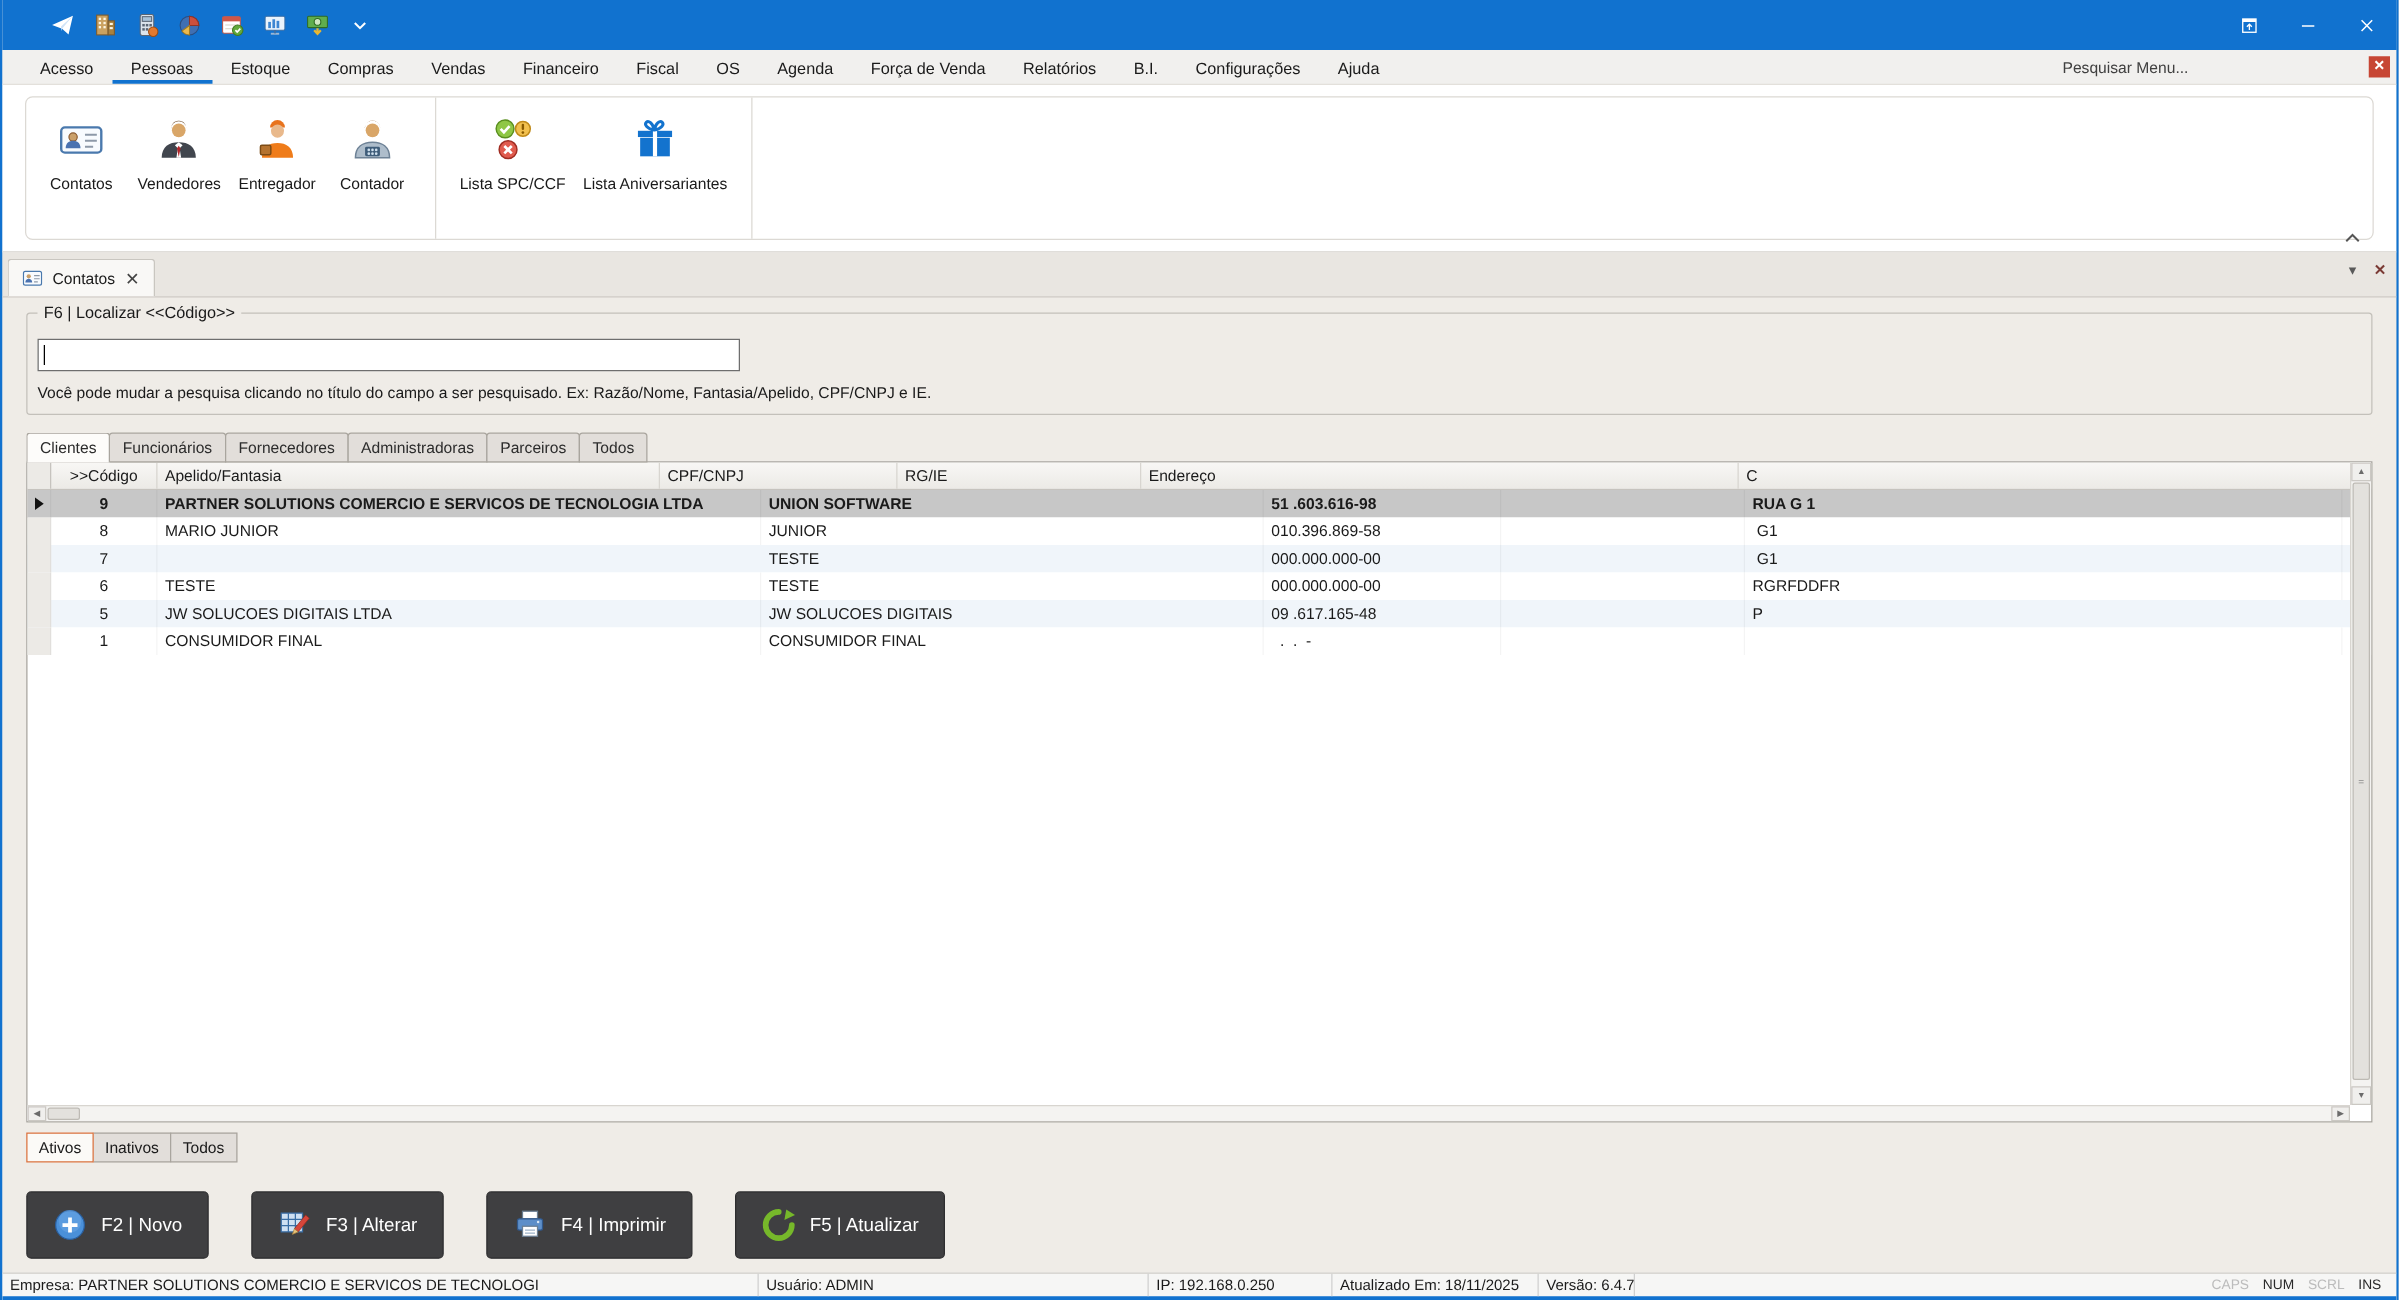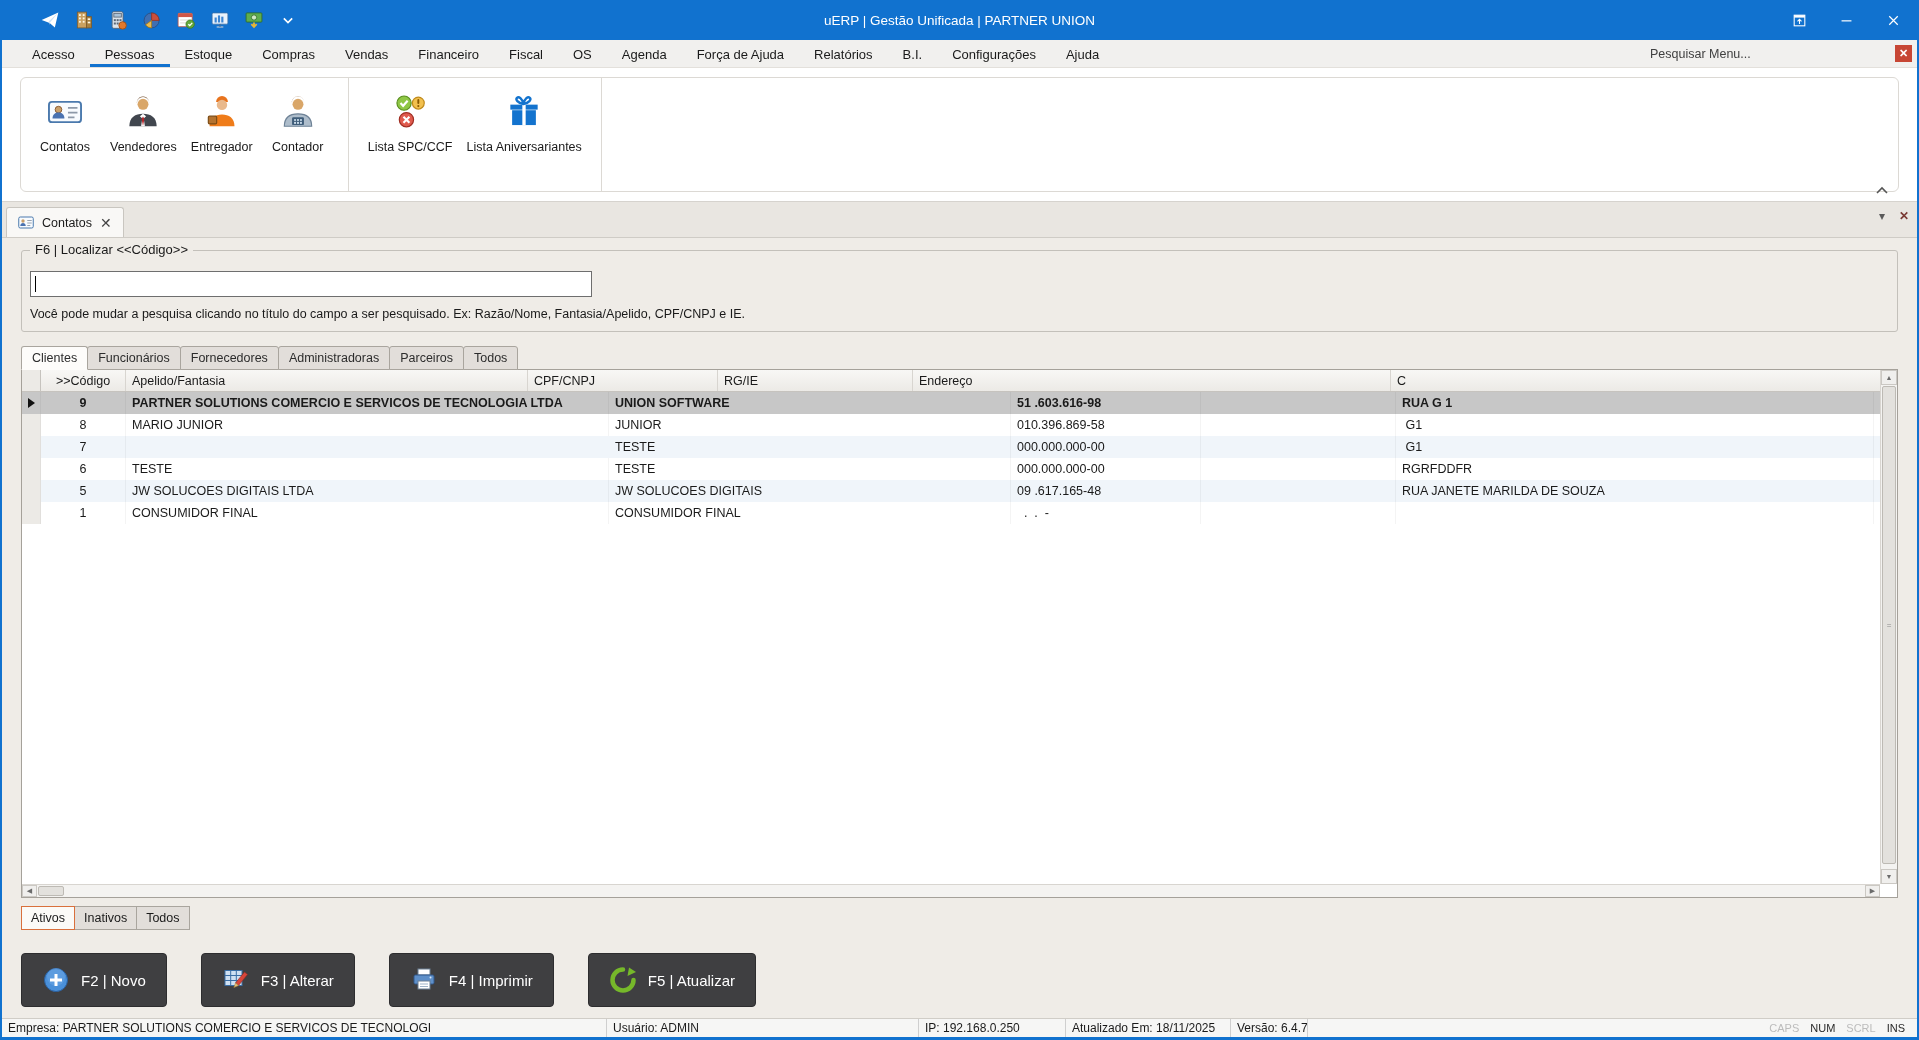--- a/index.html
+++ b/index.html
@@ -193,21 +193,20 @@
             <circle cx="12" cy="9" r="3.2" fill="#cfe8c4" stroke="#2e6b24"></circle>
             <path d="M12 15v5M8.8 17l3.2 3.4L15.2 17" stroke="#e8b732" stroke-width="2.2" fill="none"></path>
           </svg>
         </span>
         <span class="qicon">
           <svg viewBox="0 0 24 24">
             <path d="M7 10l5 5 5-5" stroke="#fff" stroke-width="2" fill="none"></path>
           </svg>
         </span>
       </div>
-    <div class="win-title">uERP | Gestão Unificada | PARTNER UNION</div>
     <div class="win-controls">
       <span class="wbtn">
           <svg viewBox="0 0 24 24">
             <rect x="4.5" y="4.5" width="15" height="15" fill="none" stroke="#fff" stroke-width="1.5"></rect>
             <rect x="4.5" y="4.5" width="15" height="3.4" fill="#fff"></rect>
             <path d="M12 17v-6 M9.2 13.3 12 10.4l2.8 2.9" stroke="#fff" stroke-width="1.5" fill="none"></path>
           </svg>
         </span>
       <span class="wbtn">
           <svg viewBox="0 0 24 24">
@@ -226,21 +225,21 @@
     <div class="menu-items" id="menu-items">
         <div class="menu-item">Acesso</div>
         <div class="menu-item active">Pessoas</div>
         <div class="menu-item">Estoque</div>
         <div class="menu-item">Compras</div>
         <div class="menu-item">Vendas</div>
         <div class="menu-item">Financeiro</div>
         <div class="menu-item">Fiscal</div>
         <div class="menu-item">OS</div>
         <div class="menu-item">Agenda</div>
-        <div class="menu-item">Força de Ajuda</div>
+        <div class="menu-item">Força de Venda</div>
         <div class="menu-item">Relatórios</div>
         <div class="menu-item">B.I.</div>
         <div class="menu-item">Configurações</div>
         <div class="menu-item">Ajuda</div>
       </div>
     <div class="menu-search">
       <span class="menu-search-text">Pesquisar Menu...</span>
       <span class="menu-search-close">✕</span>
     </div>
   </div>
@@ -412,21 +411,20 @@
             <div class="gc" style="width: 478px;">RGRFDDFR</div>
             <div class="gc flex">IN</div>
           </div>
           <div class="gr alt">
             <div class="gc gutter"></div>
             <div class="gc center" style="width: 85px;">5</div>
             <div class="gc" style="width: 483px;">JW SOLUCOES DIGITAIS LTDA</div>
             <div class="gc" style="width: 402px;">JW SOLUCOES DIGITAIS</div>
             <div class="gc" style="width: 190px;">09 .617.165-48</div>
             <div class="gc" style="width: 195px;"></div>
-            <div class="gc" style="width: 478px;">RUA JANETE MARILDA DE SOUZA</div>
             <div class="gc flex">P</div>
           </div>
           <div class="gr">
             <div class="gc gutter"></div>
             <div class="gc center" style="width: 85px;">1</div>
             <div class="gc" style="width: 483px;">CONSUMIDOR FINAL</div>
             <div class="gc" style="width: 402px;">CONSUMIDOR FINAL</div>
             <div class="gc" style="width: 190px;">  .  .  -</div>
             <div class="gc" style="width: 195px;"></div>
             <div class="gc" style="width: 478px;"></div>

